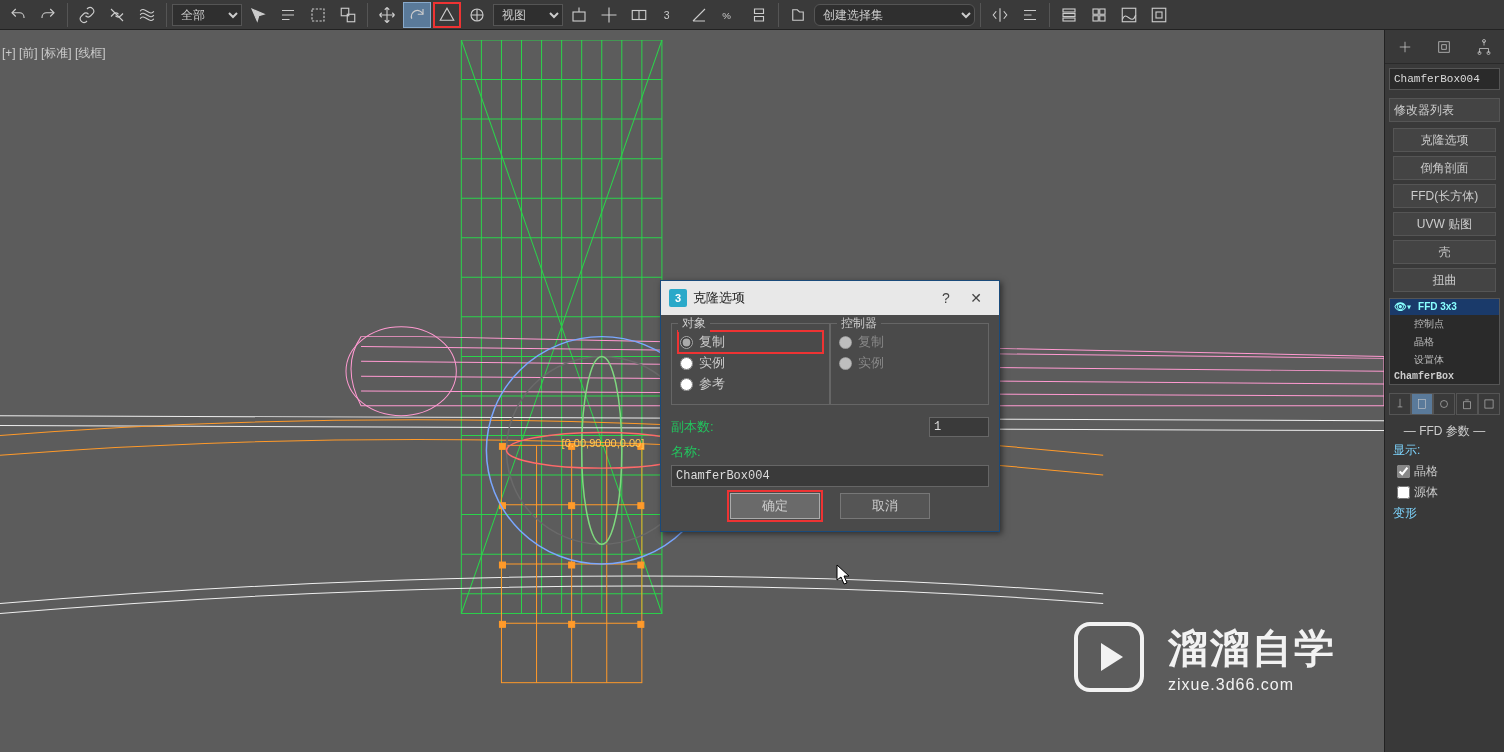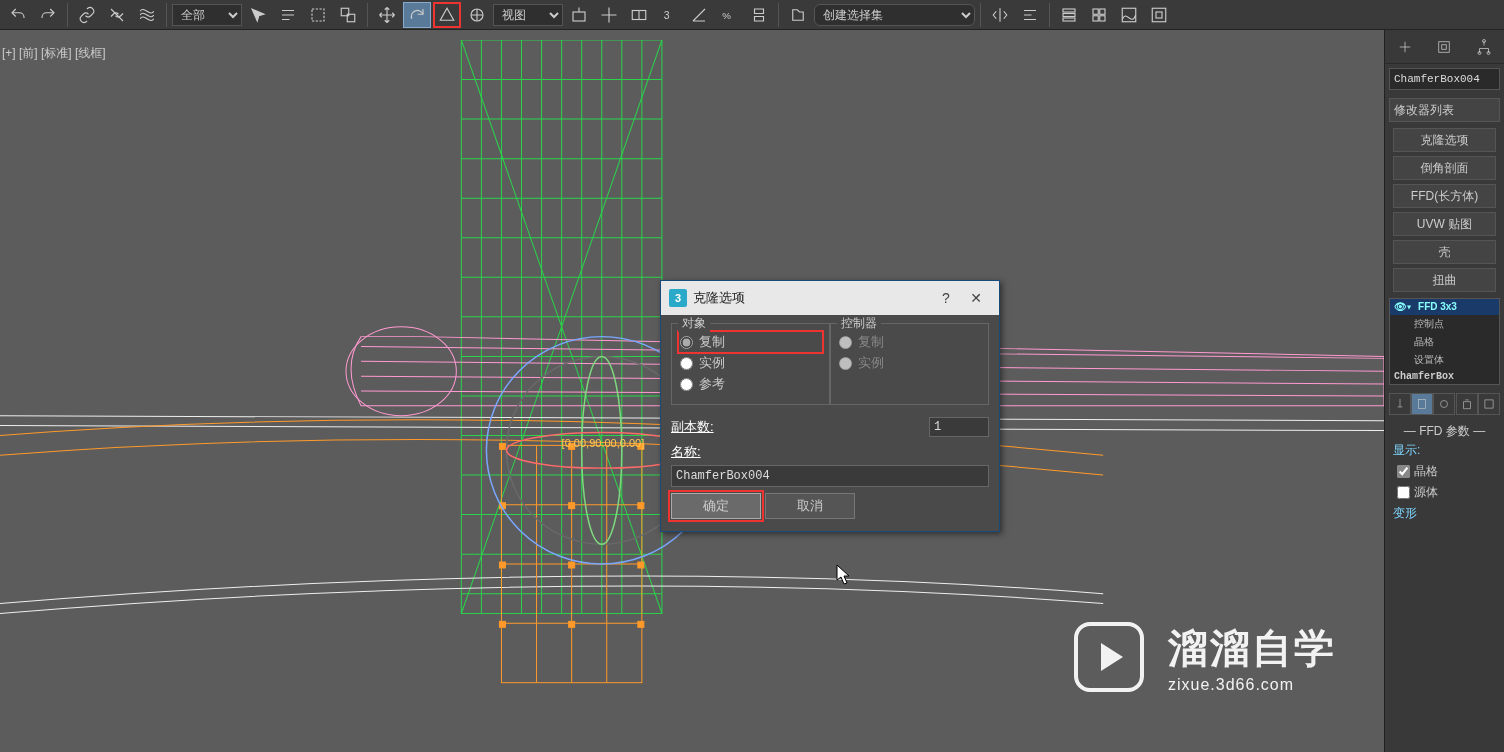--- a/index.html
+++ b/index.html
@@ -54,24 +54,24 @@
 .dlg-title .wbtn { width: 30px; text-align: center; font-size: 14px; color: #444; cursor: pointer; }
 .dlg-body { padding: 8px 10px 12px; }
 .groupbox { border: 1px solid #666; padding: 6px 8px 8px; position: relative; margin-bottom: 6px; }
 .groupbox .legend { position: absolute; top: -9px; left: 6px; background: #4a4a4a; padding: 0 4px; font-size: 12px; color: #ccc; }
 .dlg-row2 { display: flex; }
 .dlg-row2 .groupbox { flex: 1; }
 .radio { display: flex; align-items: center; gap: 6px; font-size: 13px; color: #ccc; margin: 3px 0; }
 .radio.disabled { color: #888; }
 .radio input { accent-color: #aaa; }
 .dlg-field { display: flex; align-items: center; gap: 10px; margin: 6px 0; font-size: 13px; }
-.dlg-field label { color: #ffffff; text-decoration: underline; }
+.dlg-field label { color: #22c55e; }
 .spinner { width: 60px; height: 20px; background: #3a3a3a; border: 1px solid #666; color: #ddd; font-size: 12px; padding: 0 4px; font-family: "Courier New", monospace; }
 .txtf { width: 100%; height: 22px; background: #3a3a3a; border: 1px solid #666; color: #ddd; font-size: 12px; padding: 0 4px; font-family: "Courier New", monospace; }
-.dlg-btns { display: flex; justify-content: flex-start; gap: 4px; }
+.dlg-btns { display: flex; justify-content: center; gap: 20px; }
 .dlg-btn { width: 90px; height: 26px; background: #555; border: 1px solid #777; color: #ccc; font-size: 13px; display: flex; align-items: center; justify-content: center; cursor: pointer; }
 .dlg-btn.hot { background: #6a6a6a; border: 1px solid #aaa; }
 .hlred { outline: 2px solid #e33; outline-offset: 1px; }
 
 
 .cursor { position: absolute; left: 836px; top: 564px; pointer-events: none; }
 .cursor svg { width: 16px; height: 22px; }
 
 
 .watermark { position: absolute; right: 80px; bottom: 40px; width: 350px; height: 110px; display: flex; align-items: center; gap: 24px; pointer-events: none; opacity: .92; }

